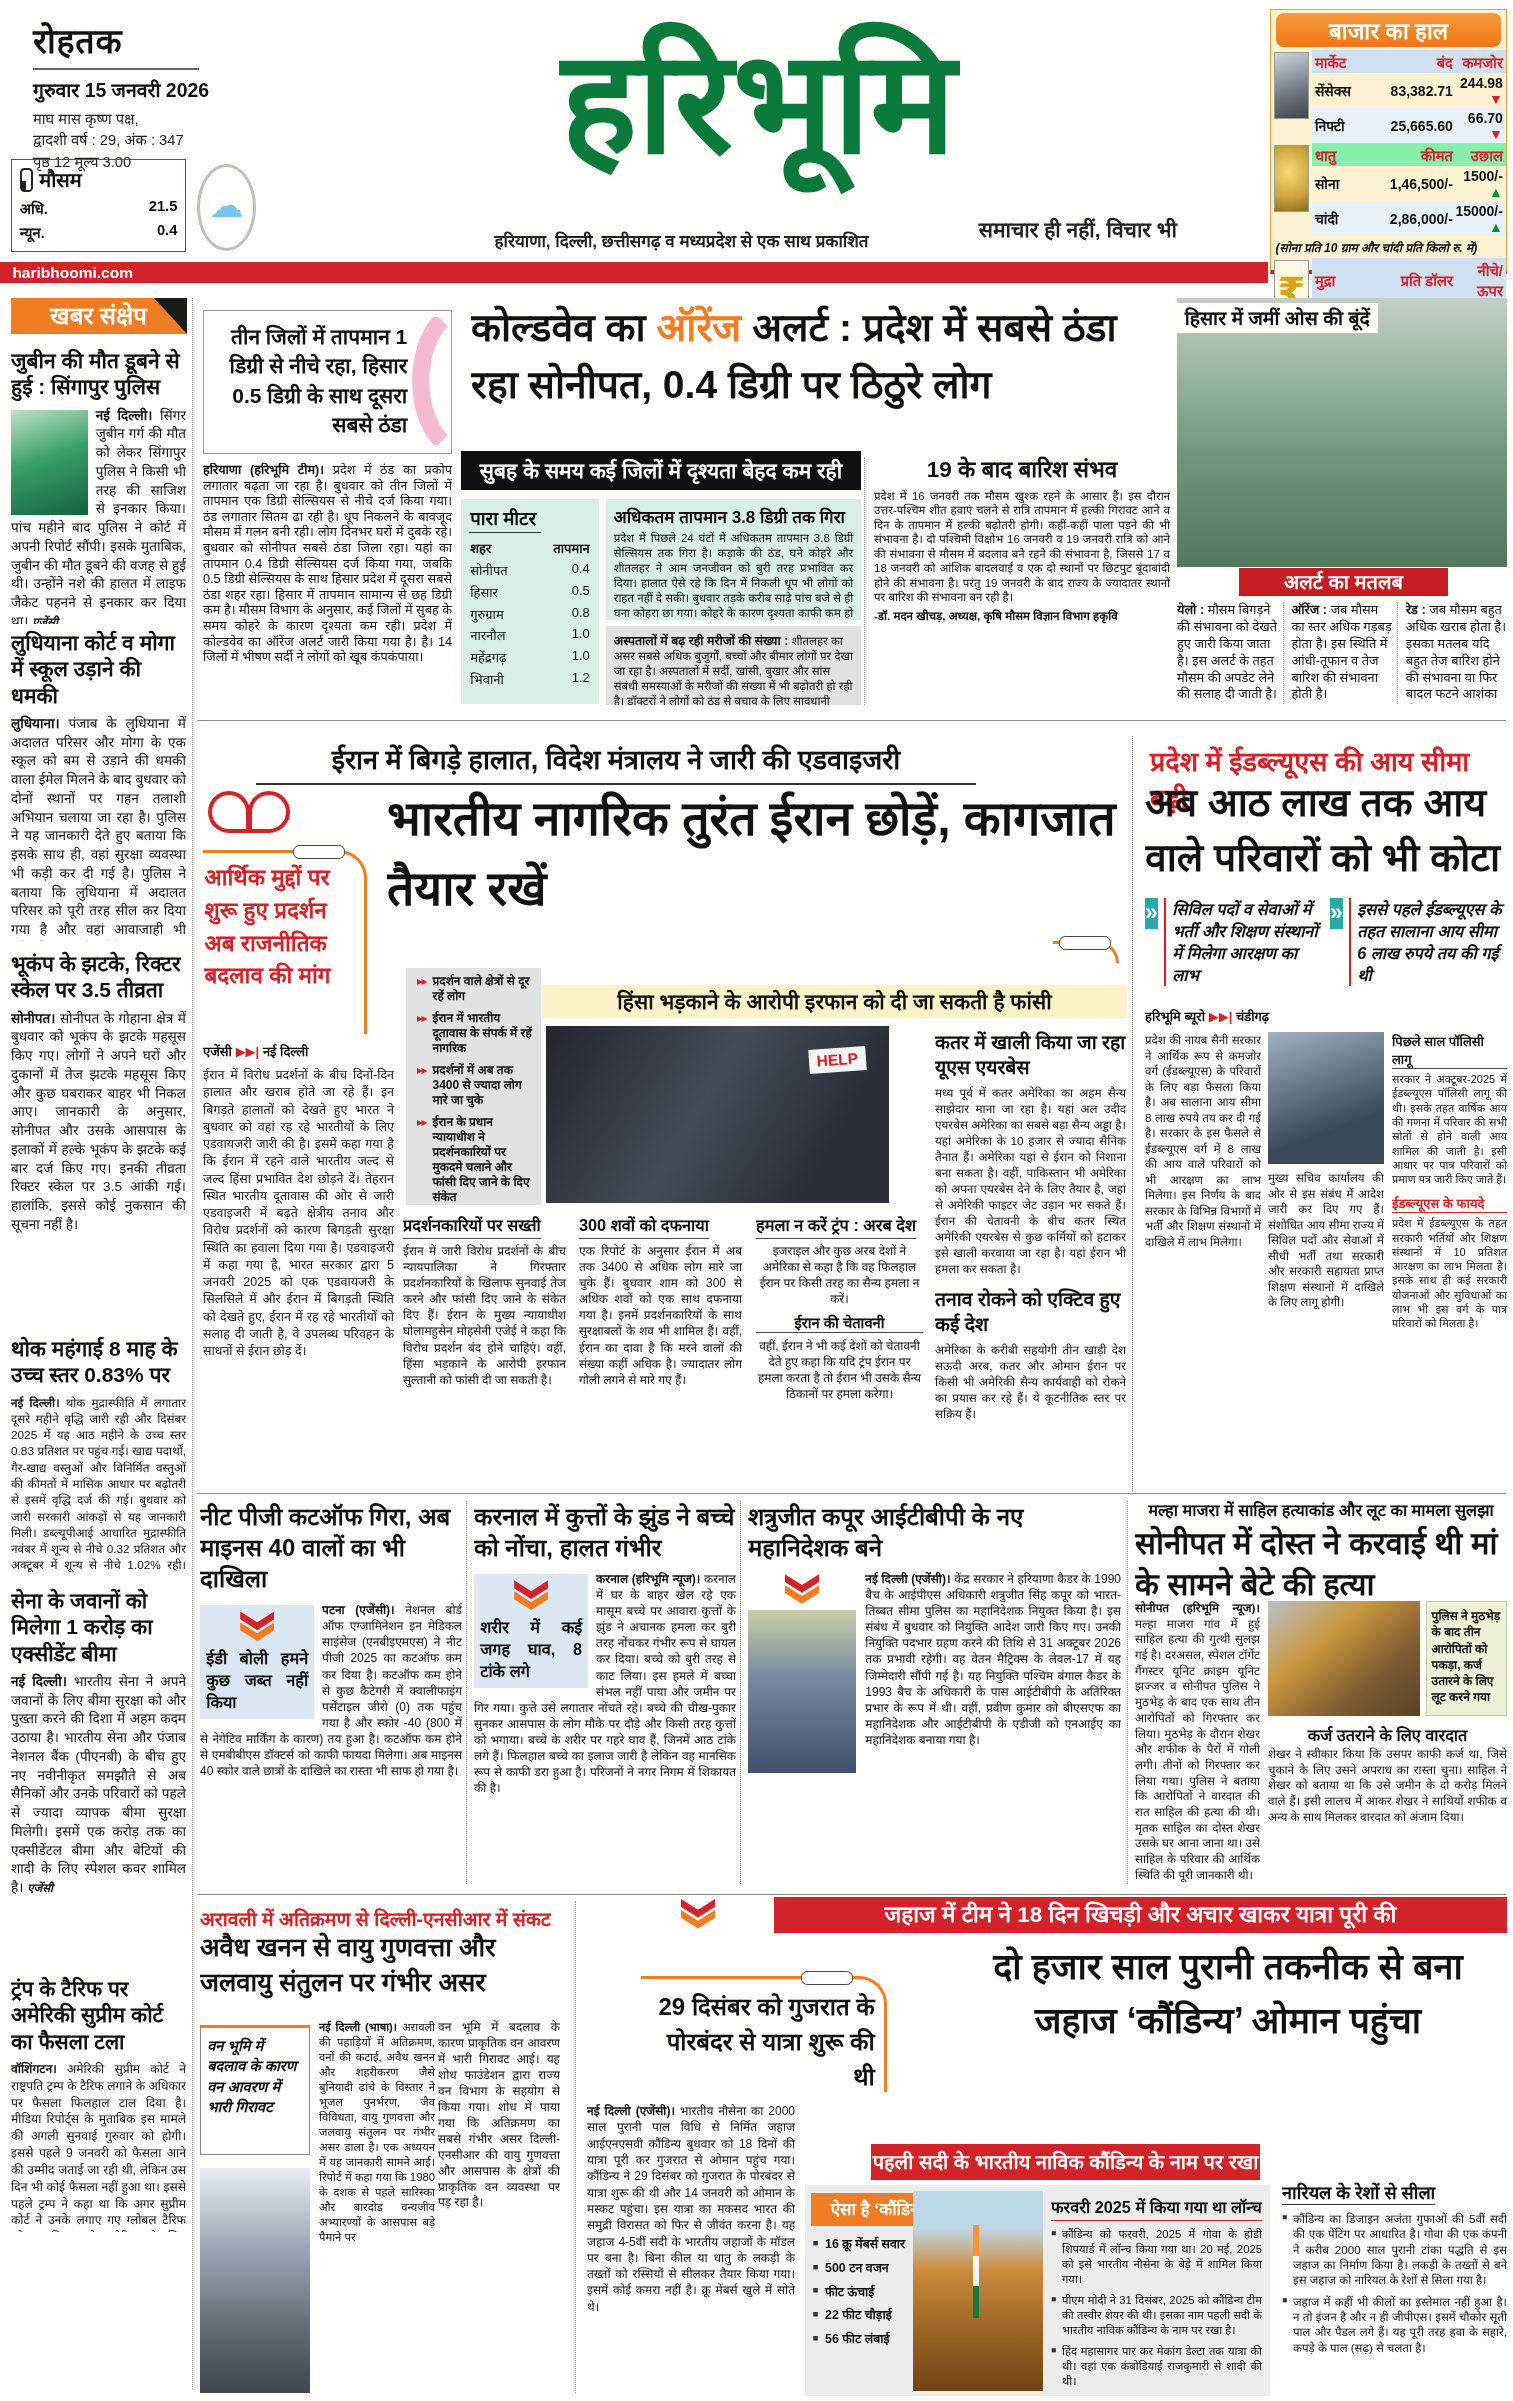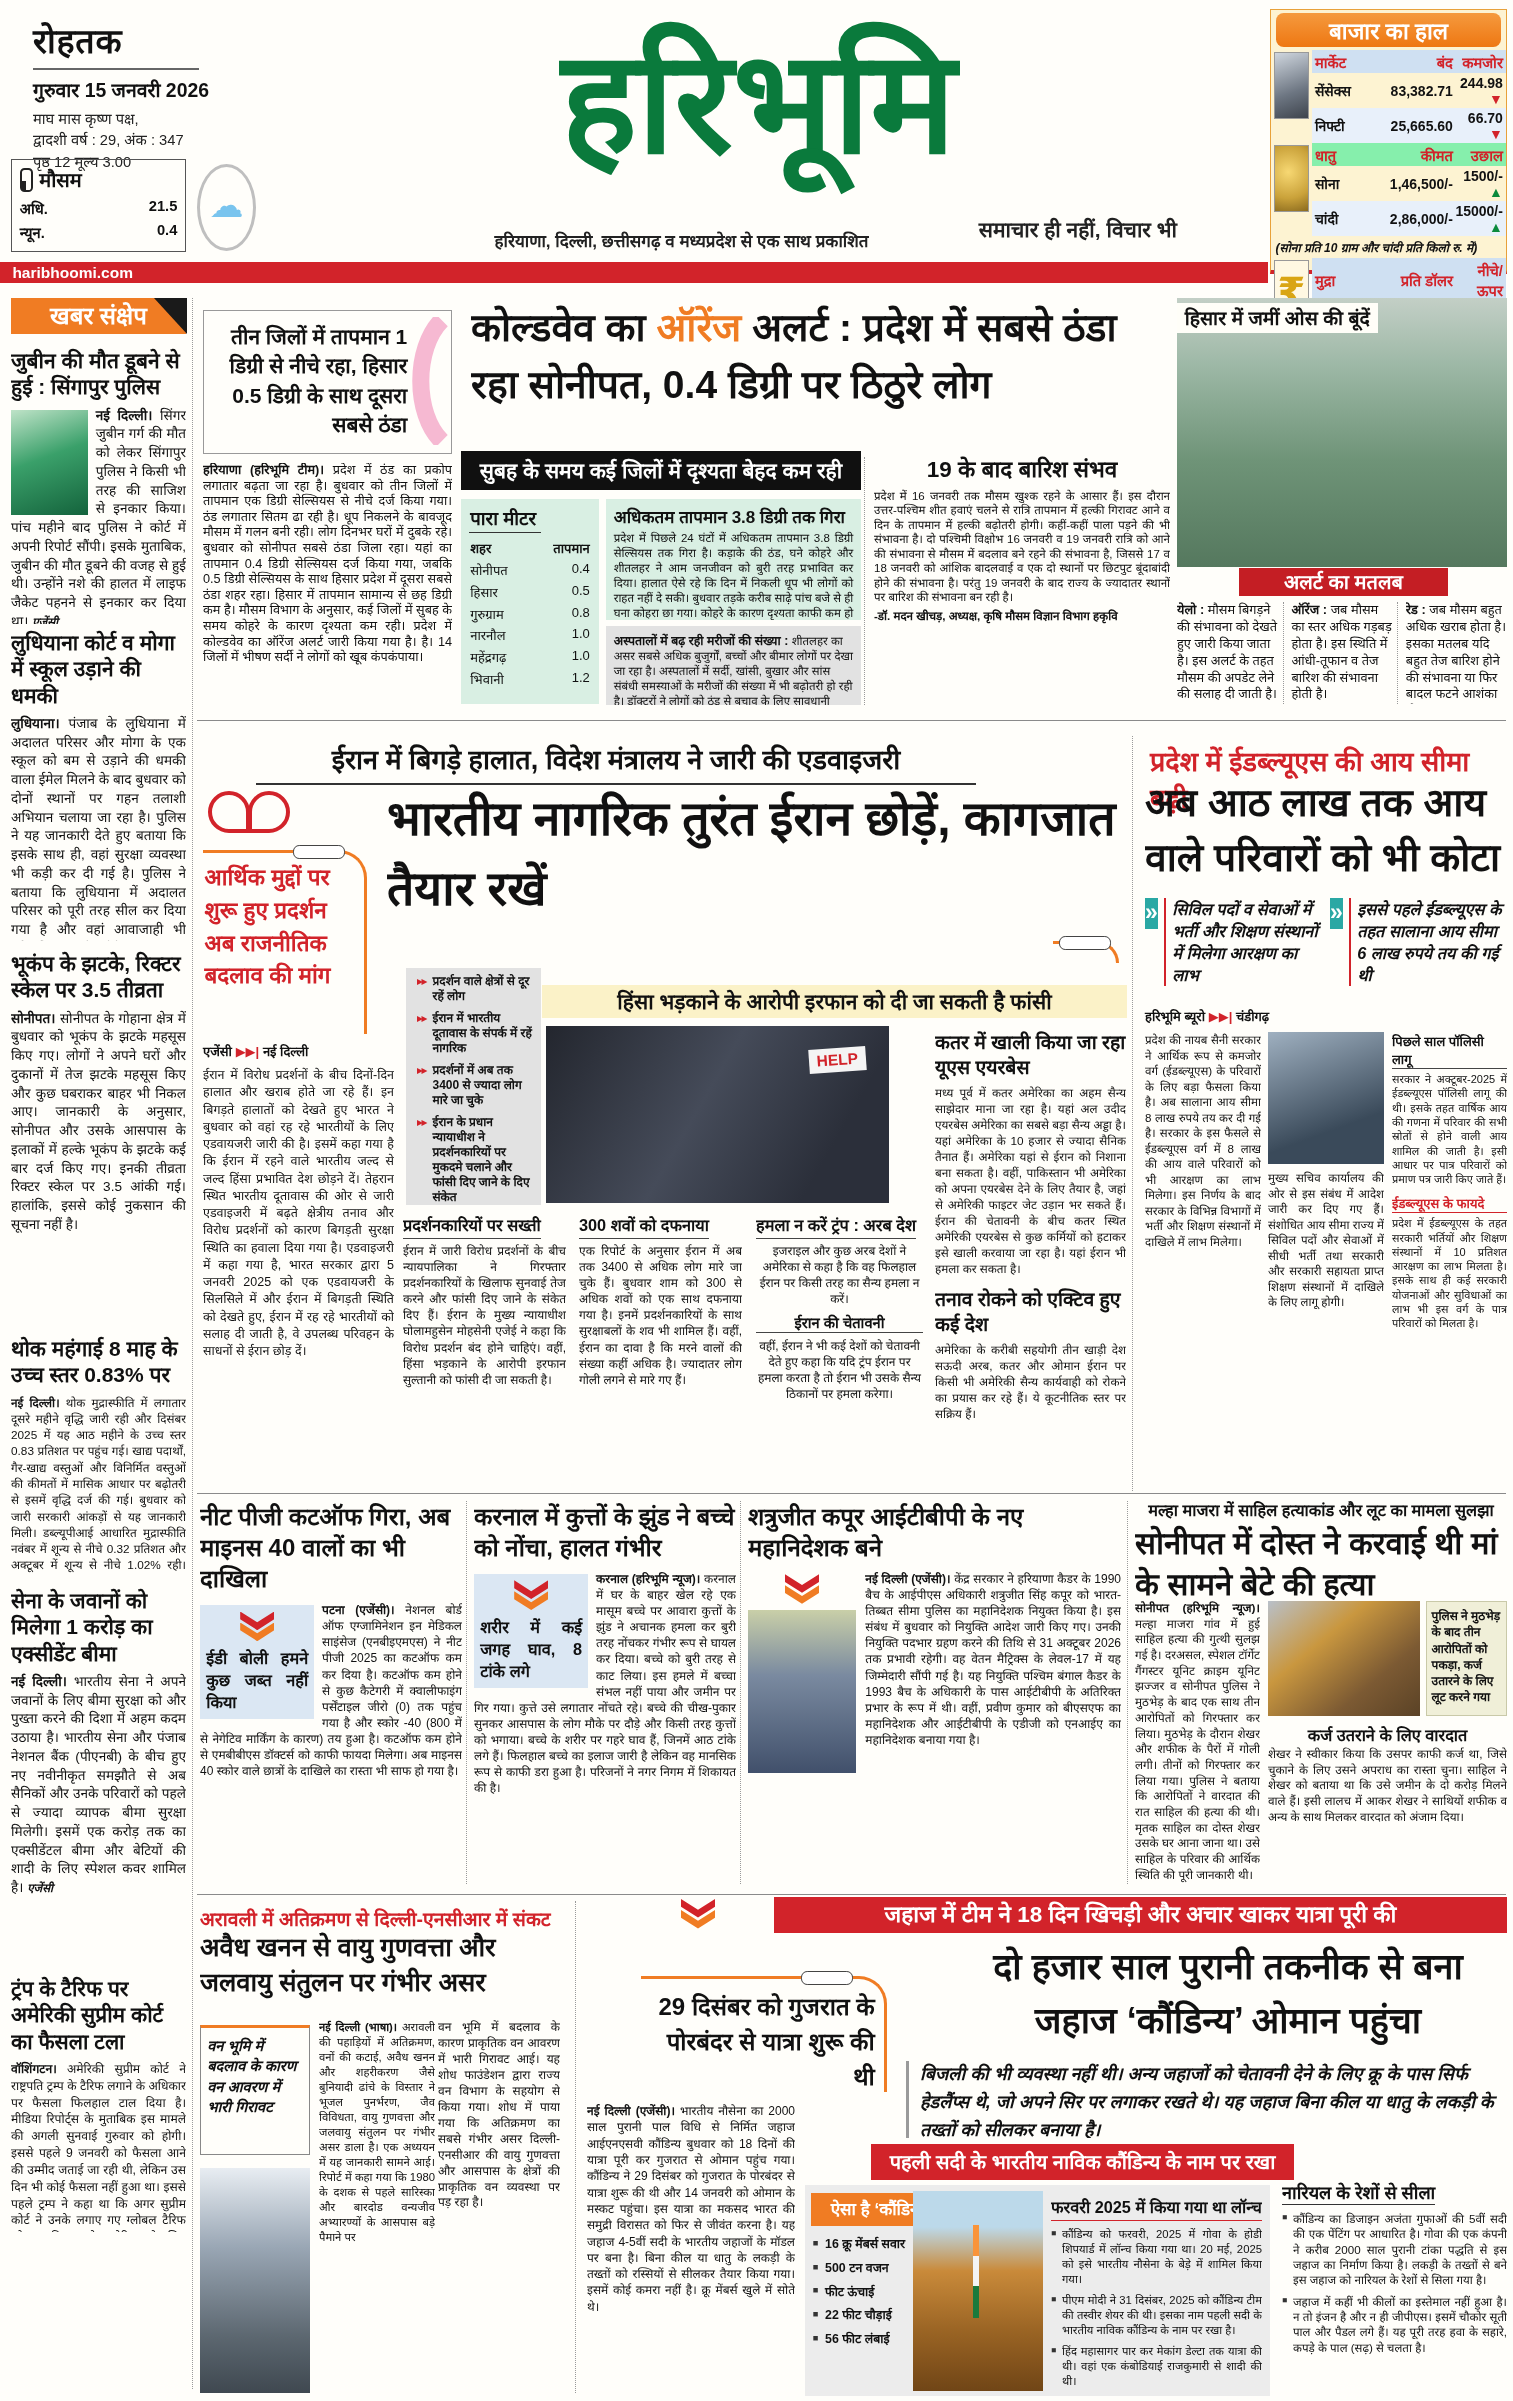--- a/index.html
+++ b/index.html
@@ -514,27 +514,26 @@
       </span>
   </div>
   <div class="abs ship-banner" style="left:774px;top:1897px;width:733px;height:36px;">जहाज में टीम ने 18 दिन खिचड़ी और अचार खाकर यात्रा पूरी की</div>
 
   <div class="abs obracket" style="left:641px;top:1976px;width:246px;height:116px;padding:11px 9.3px 0 0;">
     <span class="pill" style="right:31px;top:-7.7px;"></span>
     <div class="ship-kick">29 दिसंबर को गुजरात के पोरबंदर से यात्रा शुरू की थी</div>
   </div>
 
   <div class="abs ship-hl ov" style="left:949px;top:1940px;width:558px;height:116px;">दो हजार साल पुरानी तकनीक से बना जहाज ‘कौंडिन्य’ ओमान पहुंचा</div>
-  <div class="abs ship-high ov" style="left:906px;top:2061px;width:600px;height:77px;">बिजली की भी व्यवस्था नहीं थी। अन्य जहाजों को चेतावनी देने के लिए क्रू के पास सिर्फ हेडलैंप्स थे, जो अपने सिर पर लगाकर रखते थे। यह जहाज बिना कील या धातु के लकड़ी के तख्तों को सीलकर बनाया है।</div>
 
   <div class="abs ov jt" style="left:587px;top:2103px;width:208px;height:293px;font-size:12px;line-height:1.36;">
     <span class="b">नई दिल्ली (एजेंसी)।</span> <span>भारतीय नौसेना का 2000 साल पुरानी पाल विधि से निर्मित जहाज आईएनएसवी कौंडिन्य बुधवार को 18 दिनों की यात्रा पूरी कर गुजरात से ओमान पहुंच गया। कौंडिन्य ने 29 दिसंबर को गुजरात के पोरबंदर से यात्रा शुरू की थी और 14 जनवरी को ओमान के मस्कट पहुंचा। इस यात्रा का मकसद भारत की समुद्री विरासत को फिर से जीवंत करना है। यह जहाज 4-5वीं सदी के भारतीय जहाजों के मॉडल पर बना है। बिना कील या धातु के लकड़ी के तख्तों को रस्सियों से सीलकर तैयार किया गया। इसमें कोई कमरा नहीं है। क्रू मेंबर्स खुले में सोते थे।</span>
   </div>
 
-  <div class="abs shipred" style="left:871px;top:2144px;width:423px;height:36px;">पहली सदी के भारतीय नाविक कौंडिन्य के नाम पर रखा</div>
+  <div class="abs shipred" style="left:871px;top:2144px;width:389px;height:36px;">पहली सदी के भारतीय नाविक कौंडिन्य के नाम पर रखा</div>
 
   <div class="abs" style="left:805px;top:2185px;width:465px;height:211px;background:#ececec;">
     <div class="abs factlbl" style="left:6.2px;top:7.7px;width:138px;height:33px;">ऐसा है ‘कौंडिन्य’</div>
     <div class="abs" style="left:7.7px;top:51px;width:93px;">
       <div class="fitem">16 क्रू मेंबर्स सवार</div>
       <div class="fitem">500 टन वजन</div>
       <div class="fitem">फीट ऊंचाई</div>
       <div class="fitem">22 फीट चौड़ाई</div>
       <div class="fitem">56 फीट लंबाई</div>
     </div>

